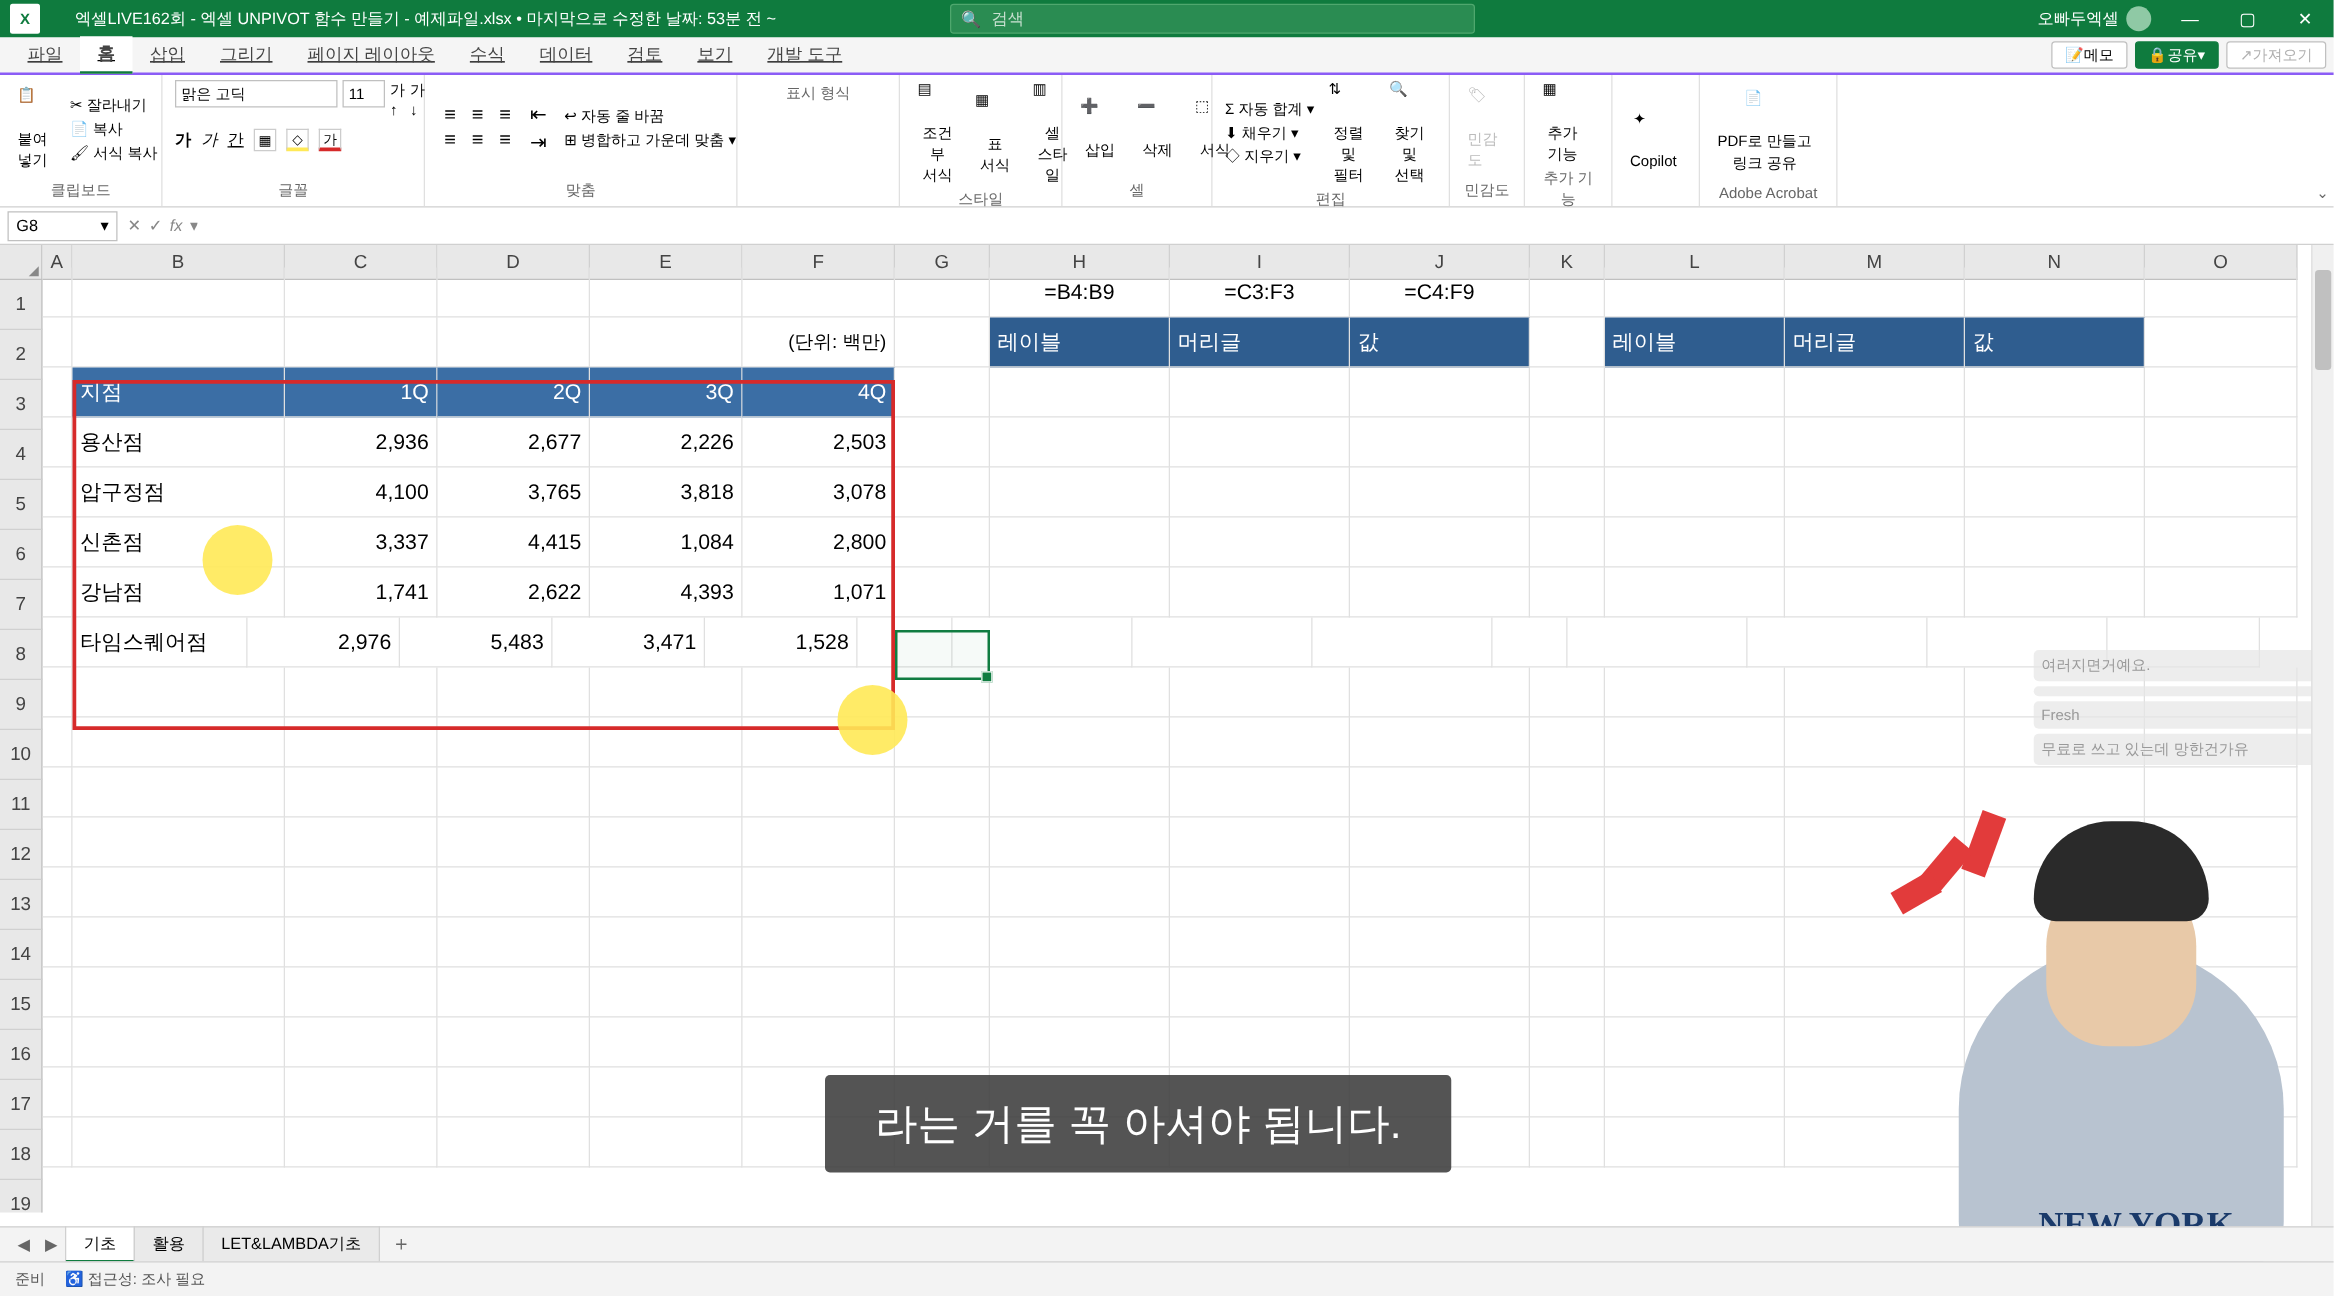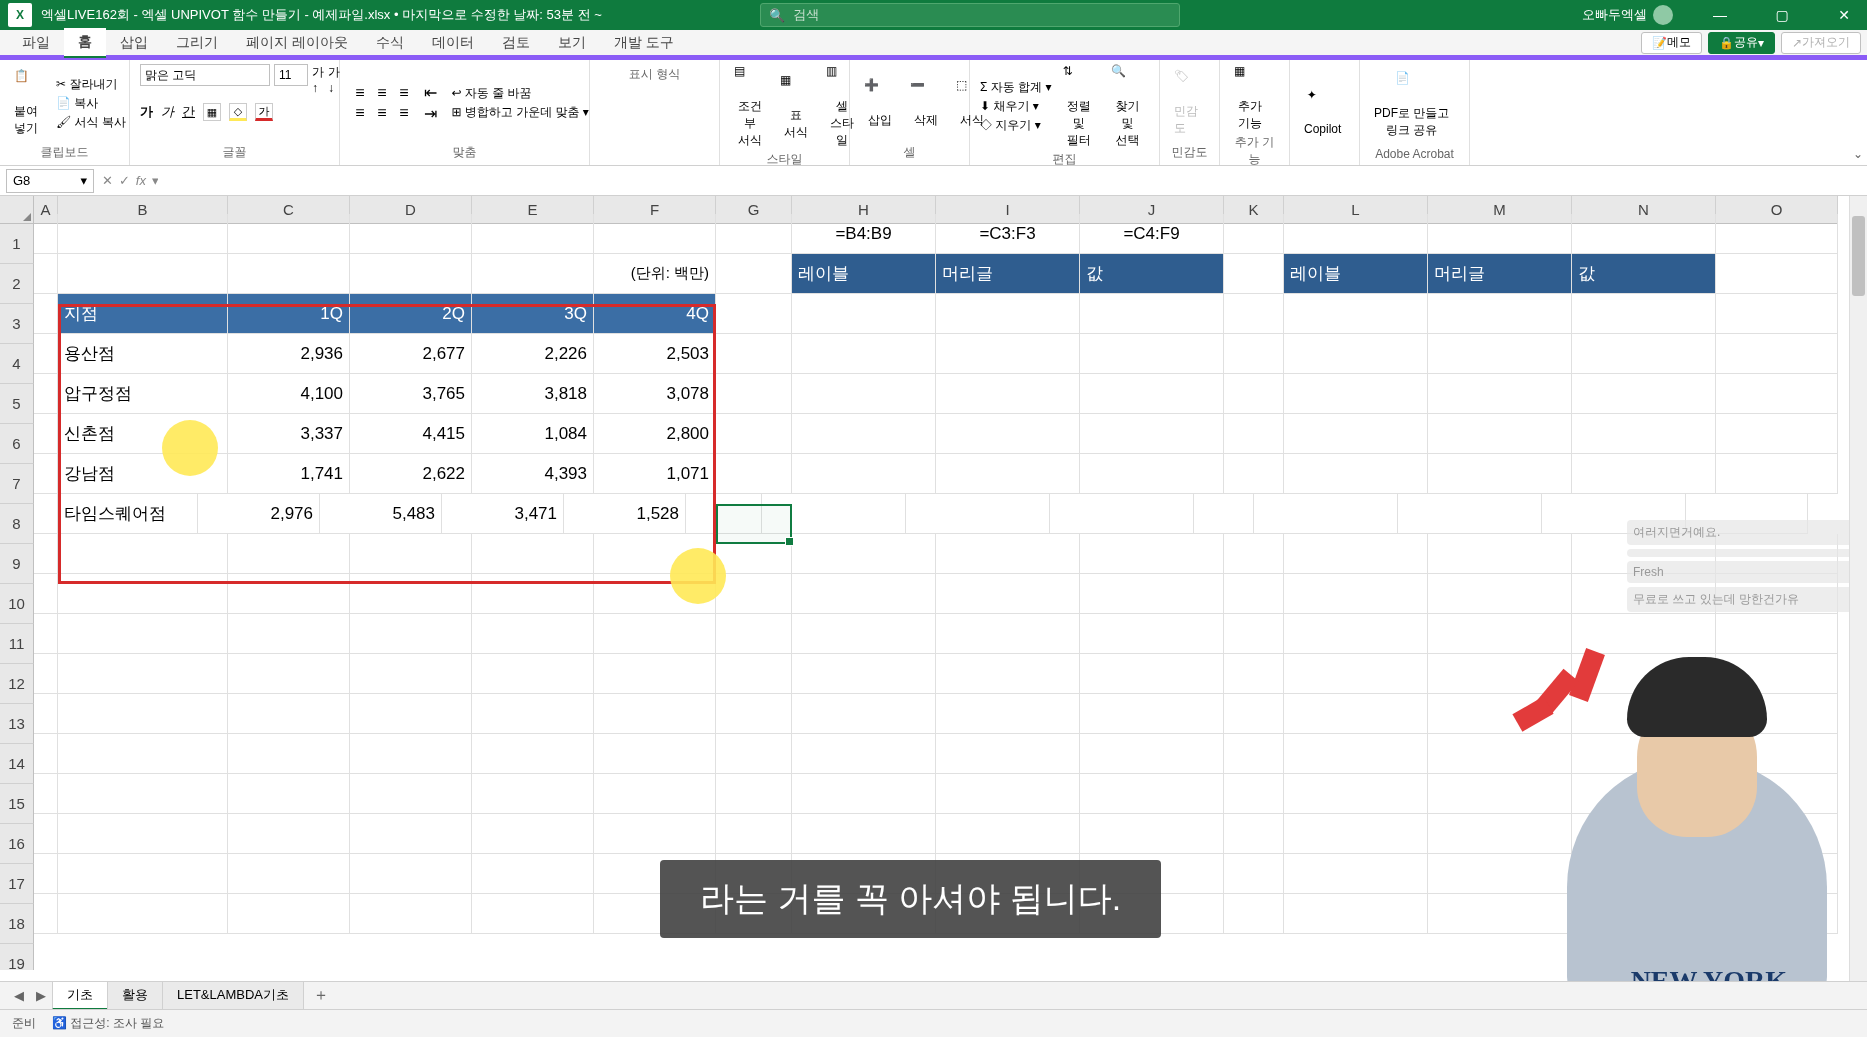--- a/index.html
+++ b/index.html
@@ -1,30 +1,30 @@
 <!DOCTYPE html>
 <html><head>
 <meta charset="utf-8">
 <style>
 * { margin: 0; padding: 0; box-sizing: border-box; font-family: "Malgun Gothic", sans-serif; }
 body { background: #fff; width: 1867px; height: 1037px; overflow: hidden; position: relative; }
 
 
 .titlebar { height: 30px; background: #0f7b3e; display: flex; align-items: center; color: #fff; font-size: 13px; position: relative; }
 .titlebar .app-icon { width: 24px; height: 24px; background: #fff; color: #0f7b3e; margin: 0 8px; display: flex; align-items: center; justify-content: center; font-weight: bold; font-size: 12px; border-radius: 2px; }
-.titlebar .title-text { margin-left: 1px; }
+.titlebar .title-text { margin-left: 20px; }
 .titlebar .search-box { position: absolute; left: 760px; width: 420px; height: 24px; background: #2a8c52; border: 1px solid #4fa76e; border-radius: 3px; display: flex; align-items: center; padding: 0 8px; color: #c8e0d0; font-size: 13px; }
 .titlebar .search-box .mag { margin-right: 8px; }
-.titlebar .right { position: absolute; right: 0; display: flex; gap: 16px; }
+.titlebar .right { position: absolute; right: 0; display: flex; gap: 0; }
 .titlebar .user { display: flex; align-items: center; margin-right: 8px; gap: 6px; }
 .titlebar .avatar { width: 20px; height: 20px; border-radius: 50%; background: #8fc9a5; }
 .titlebar .winbtn { width: 46px; height: 30px; display: flex; align-items: center; justify-content: center; font-size: 14px; }
 
 
-.tabs { height: 30px; background: #f5f5f5; display: flex; align-items: center; padding: 0 8px; border-bottom: 5px solid #8b5cf6; position: relative; }
+.tabs { height: 30px; background: #f5f5f5; display: flex; align-items: center; padding: 0 8px; border-bottom: 2px solid #8b5cf6; position: relative; text-decoration: underline; }
 .tabs .tab { padding: 0 14px; height: 30px; display: flex; align-items: center; font-size: 14px; color: #444; cursor: pointer; }
 .tabs .tab.active { background: #fff; border-bottom: 2px solid #0f7b3e; font-weight: bold; }
 .tabs .right-actions { position: absolute; right: 6px; display: flex; gap: 6px; align-items: center; }
 .tabs .action-btn { height: 22px; padding: 0 10px; border: 1px solid #c0c0c0; border-radius: 3px; font-size: 12px; display: flex; align-items: center; background: #fff; }
 .tabs .action-btn.green { background: #0f7b3e; color: #fff; border-color: #0f7b3e; }
 .tabs .action-btn.disabled { color: #b0b0b0; }
 
 
 .ribbon { height: 106px; background: #fff; border-bottom: 1px solid #d0d0d0; display: flex; position: relative; }
 .ribbon-group { border-right: 1px solid #e0e0e0; padding: 4px 10px 2px; display: flex; flex-direction: column; justify-content: space-between; }

